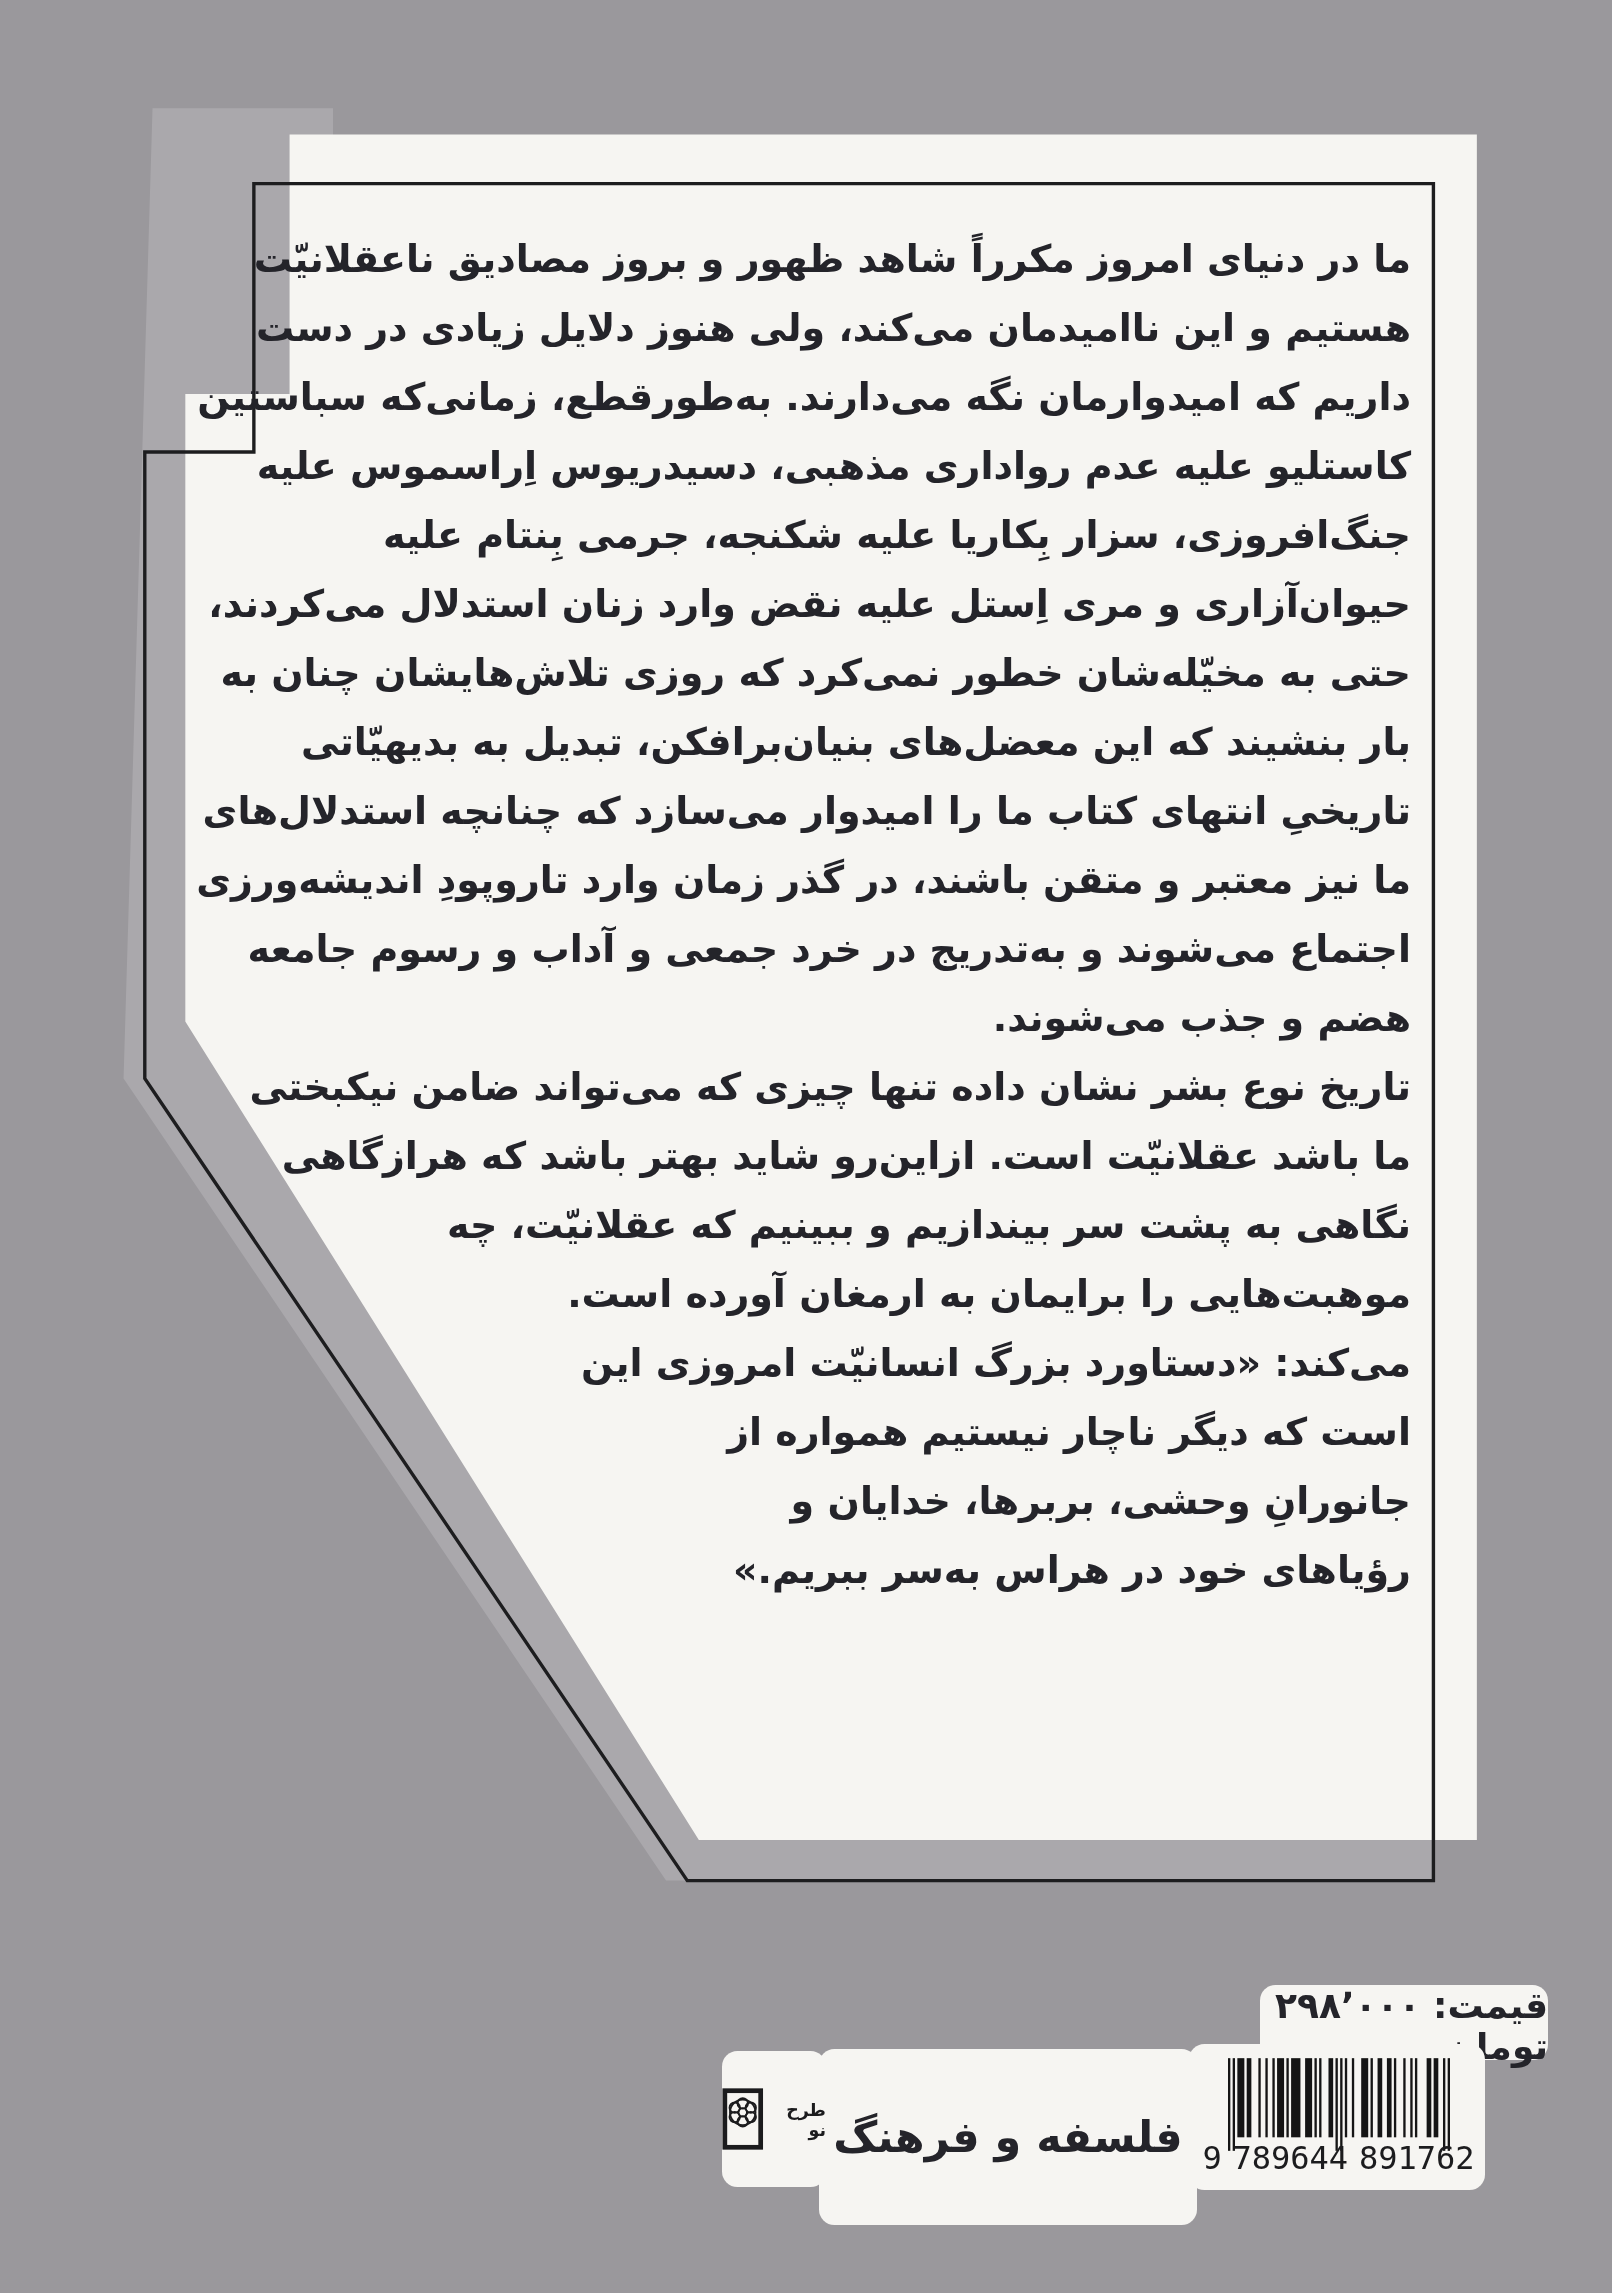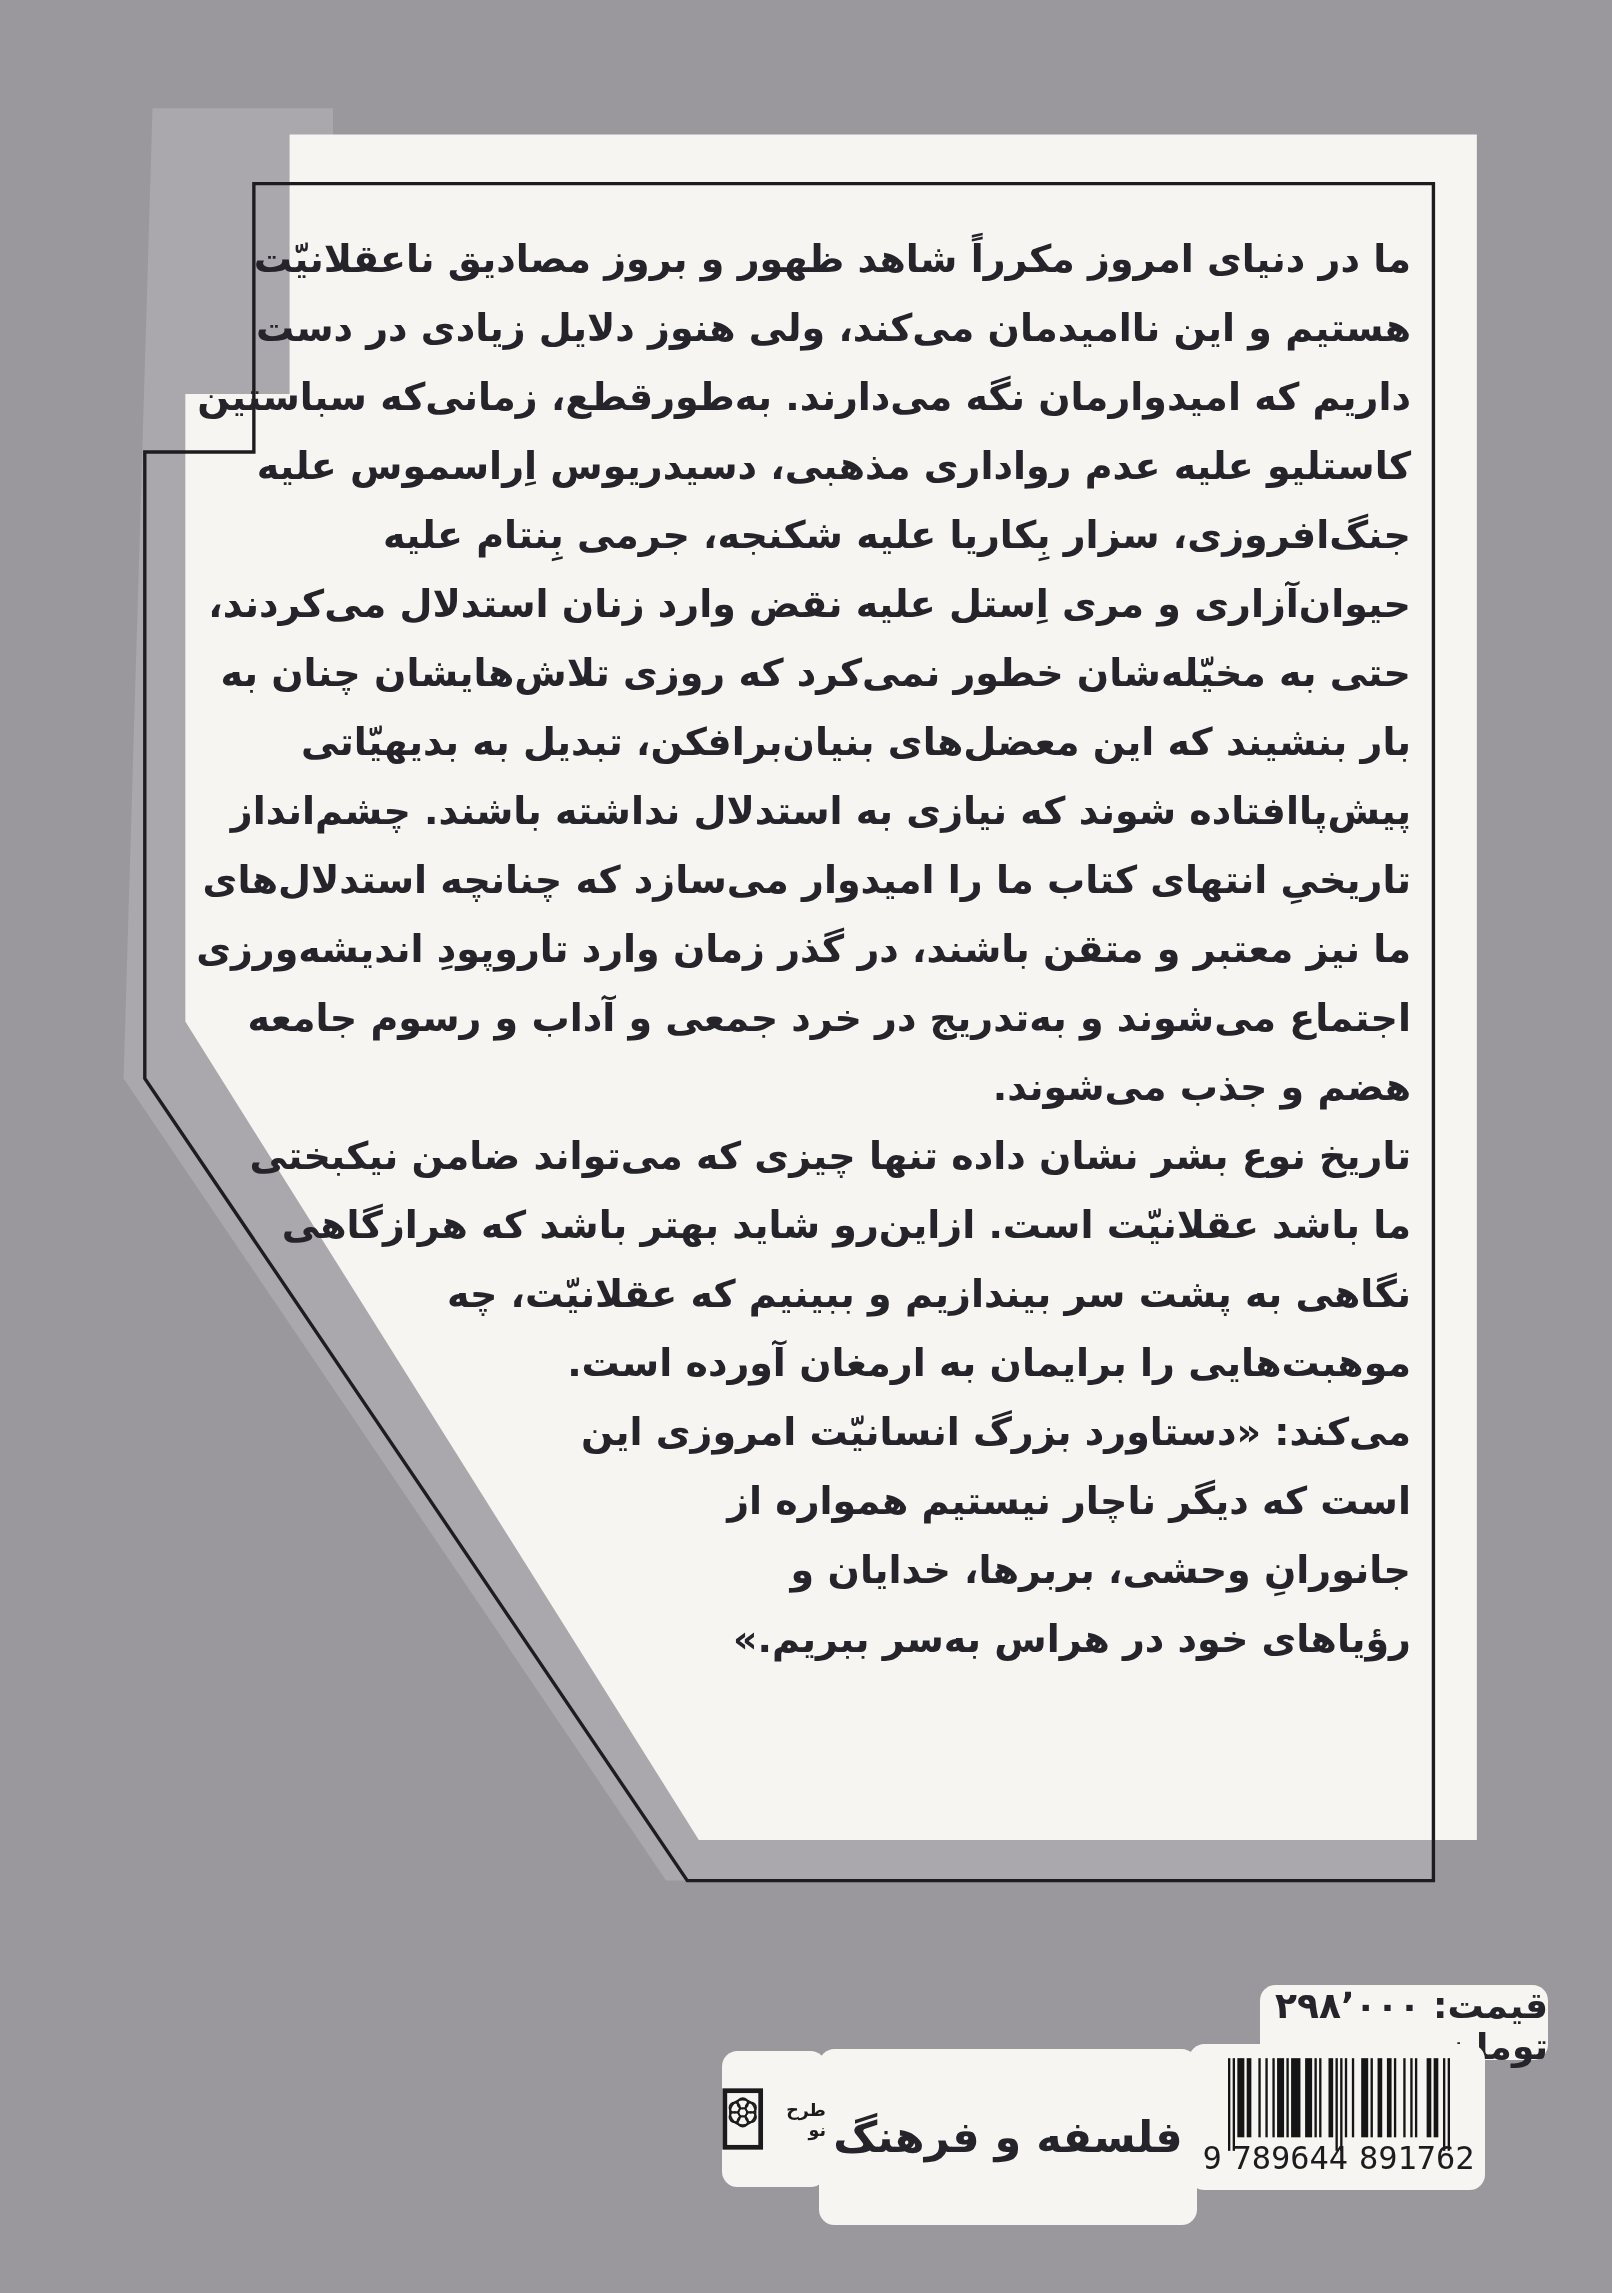--- a/index.html
+++ b/index.html
@@ -72,21 +72,20 @@
 
   <div id="blurb">
       <div class="blurb-line">ما در دنیای امروز مکرراً شاهد ظهور و بروز مصادیق ناعقلانیّت</div>
       <div class="blurb-line">هستیم و این ناامیدمان می‌کند، ولی هنوز دلایل زیادی در دست</div>
       <div class="blurb-line">داریم که امیدوارمان نگه می‌دارند. به‌طورقطع، زمانی‌که سباستین</div>
       <div class="blurb-line">کاستلیو علیه عدم رواداری مذهبی، دسیدریوس اِراسموس علیه</div>
       <div class="blurb-line">جنگ‌افروزی، سزار بِکاریا علیه شکنجه، جرمی بِنتام علیه</div>
       <div class="blurb-line">حیوان‌آزاری و مری اِستل علیه نقض وارد زنان استدلال می‌کردند،</div>
       <div class="blurb-line">حتی به مخیّله‌شان خطور نمی‌کرد که روزی تلاش‌هایشان چنان به</div>
       <div class="blurb-line">بار بنشیند که این معضل‌های بنیان‌برافکن، تبدیل به بدیهیّاتی</div>
-      <div class="blurb-line">پیش‌پاافتاده شوند که نیازی به استدلال نداشته باشند. چشم‌انداز</div>
       <div class="blurb-line">تاریخیِ انتهای کتاب ما را امیدوار می‌سازد که چنانچه استدلال‌های</div>
       <div class="blurb-line">ما نیز معتبر و متقن باشند، در گذر زمان وارد تاروپودِ اندیشه‌ورزی</div>
       <div class="blurb-line">اجتماع می‌شوند و به‌تدریج در خرد جمعی و آداب و رسوم جامعه</div>
       <div class="blurb-line">هضم و جذب می‌شوند.</div>
       <div class="blurb-line">تاریخ نوع بشر نشان داده تنها چیزی که می‌تواند ضامن نیکبختی</div>
       <div class="blurb-line">ما باشد عقلانیّت است. ازاین‌رو شاید بهتر باشد که هرازگاهی</div>
       <div class="blurb-line">نگاهی به پشت سر بیندازیم و ببینیم که عقلانیّت، چه</div>
       <div class="blurb-line">موهبت‌هایی را برایمان به ارمغان آورده است.</div>
       <div class="blurb-line">می‌کند: «دستاورد بزرگ انسانیّت امروزی این</div>
       <div class="blurb-line">است که دیگر ناچار نیستیم همواره از</div>

